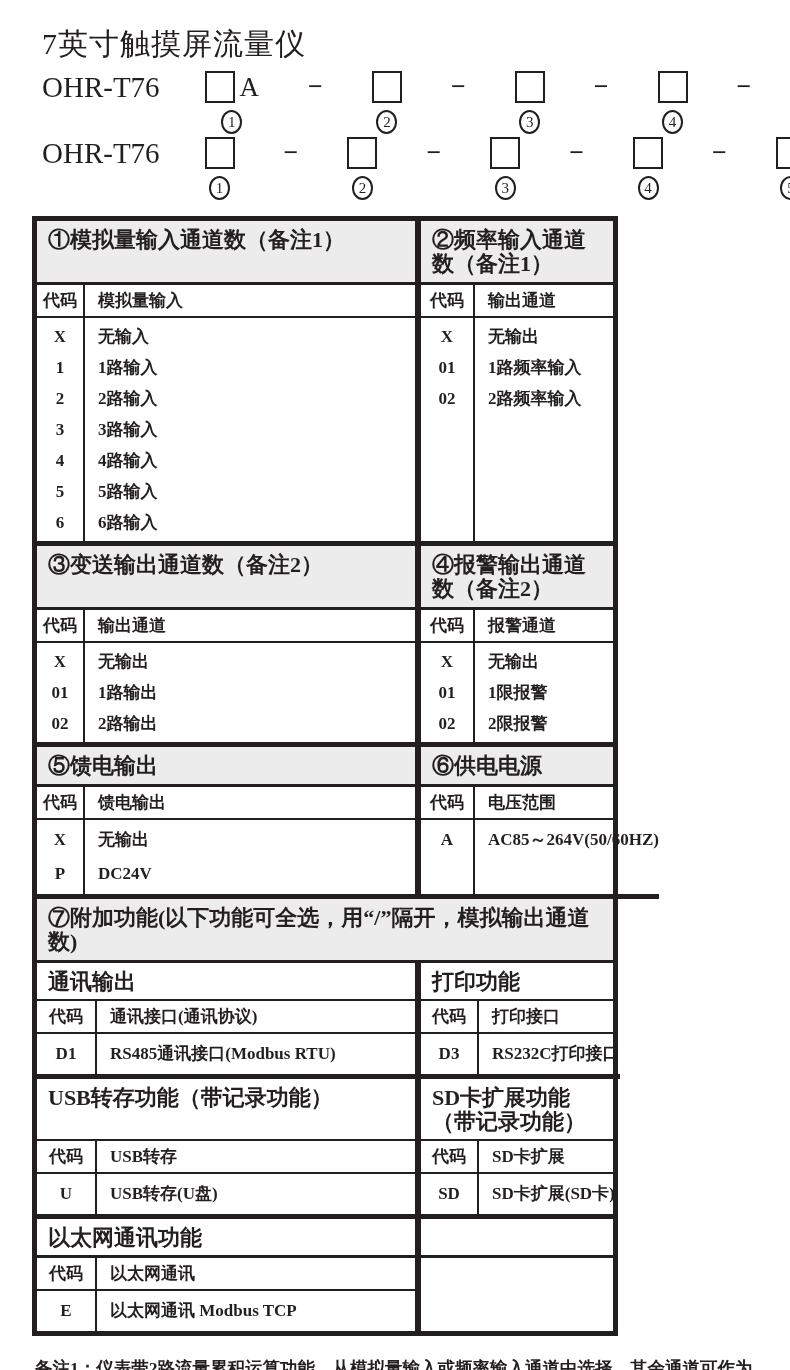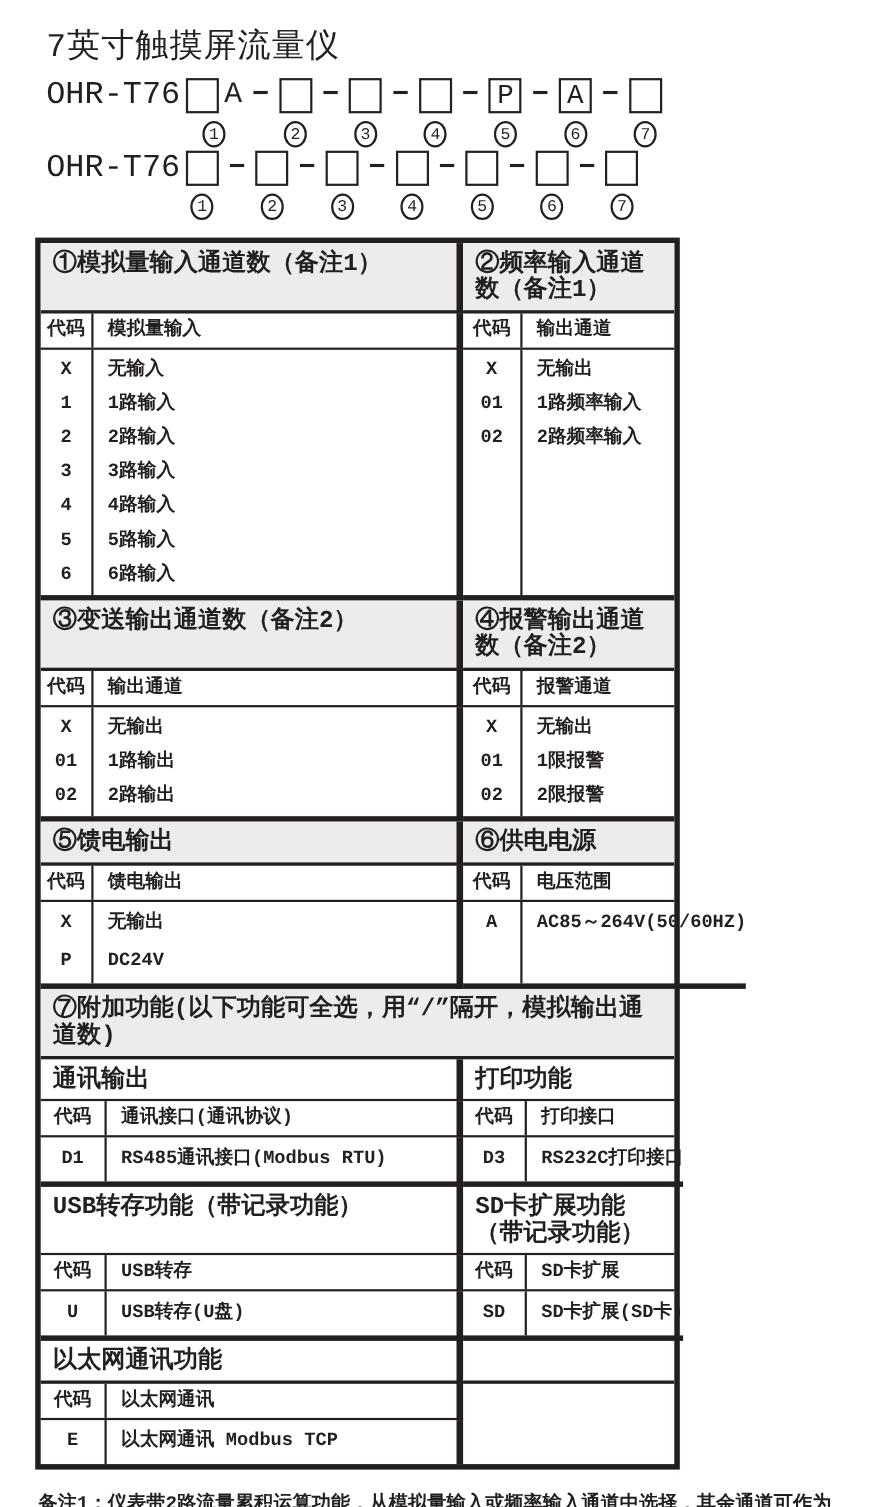--- a/index.html
+++ b/index.html
@@ -1,25 +1,25 @@
 <!DOCTYPE html>
 <html><head>
 <meta charset="utf-8">
 <style>
   :root { --ink: #231f20; --hdr: #ececec; }
   * { box-sizing: border-box; }
   html, body { margin: 0; padding: 0; background: #fff; }
   .page {
     position: relative; width: 790px; height: 1370px; background: #fff;
-    font-family: Liberation Mono, monospace;
+    font-family: Liberation Serif, serif;
     color: var(--ink); overflow: hidden; padding: 26px 18px 0 32px;
   }
   
   .ptitle { font-size: 30px; font-weight: 400; letter-spacing: 1px; margin: 0 0 8px 10px; line-height: 36px; }
-  .model-line { display: flex; align-items: flex-start; margin-left: 10px; height: 66px; }
+  .model-line { display: flex; align-items: flex-start; margin-left: 10px; height: 66px; gap: 40px; }
   .prefix { font-size: 29px; line-height: 34px; font-weight: 400; letter-spacing: 0px; margin-right: 5px; white-space: nowrap; }
   .unit { display: flex; flex-direction: column; align-items: center; }
   .unit-top { display: flex; align-items: center; gap: 5px; height: 34px; }
   .codebox {
     width: 30px; height: 32px; border: 2px solid var(--ink); background: #fff;
     display: flex; align-items: center; justify-content: center;
     font-size: 25px; line-height: 1; font-weight: 400;
   }
   .suffix { font-size: 27px; line-height: 34px; font-weight: 400; }
   .circ {

